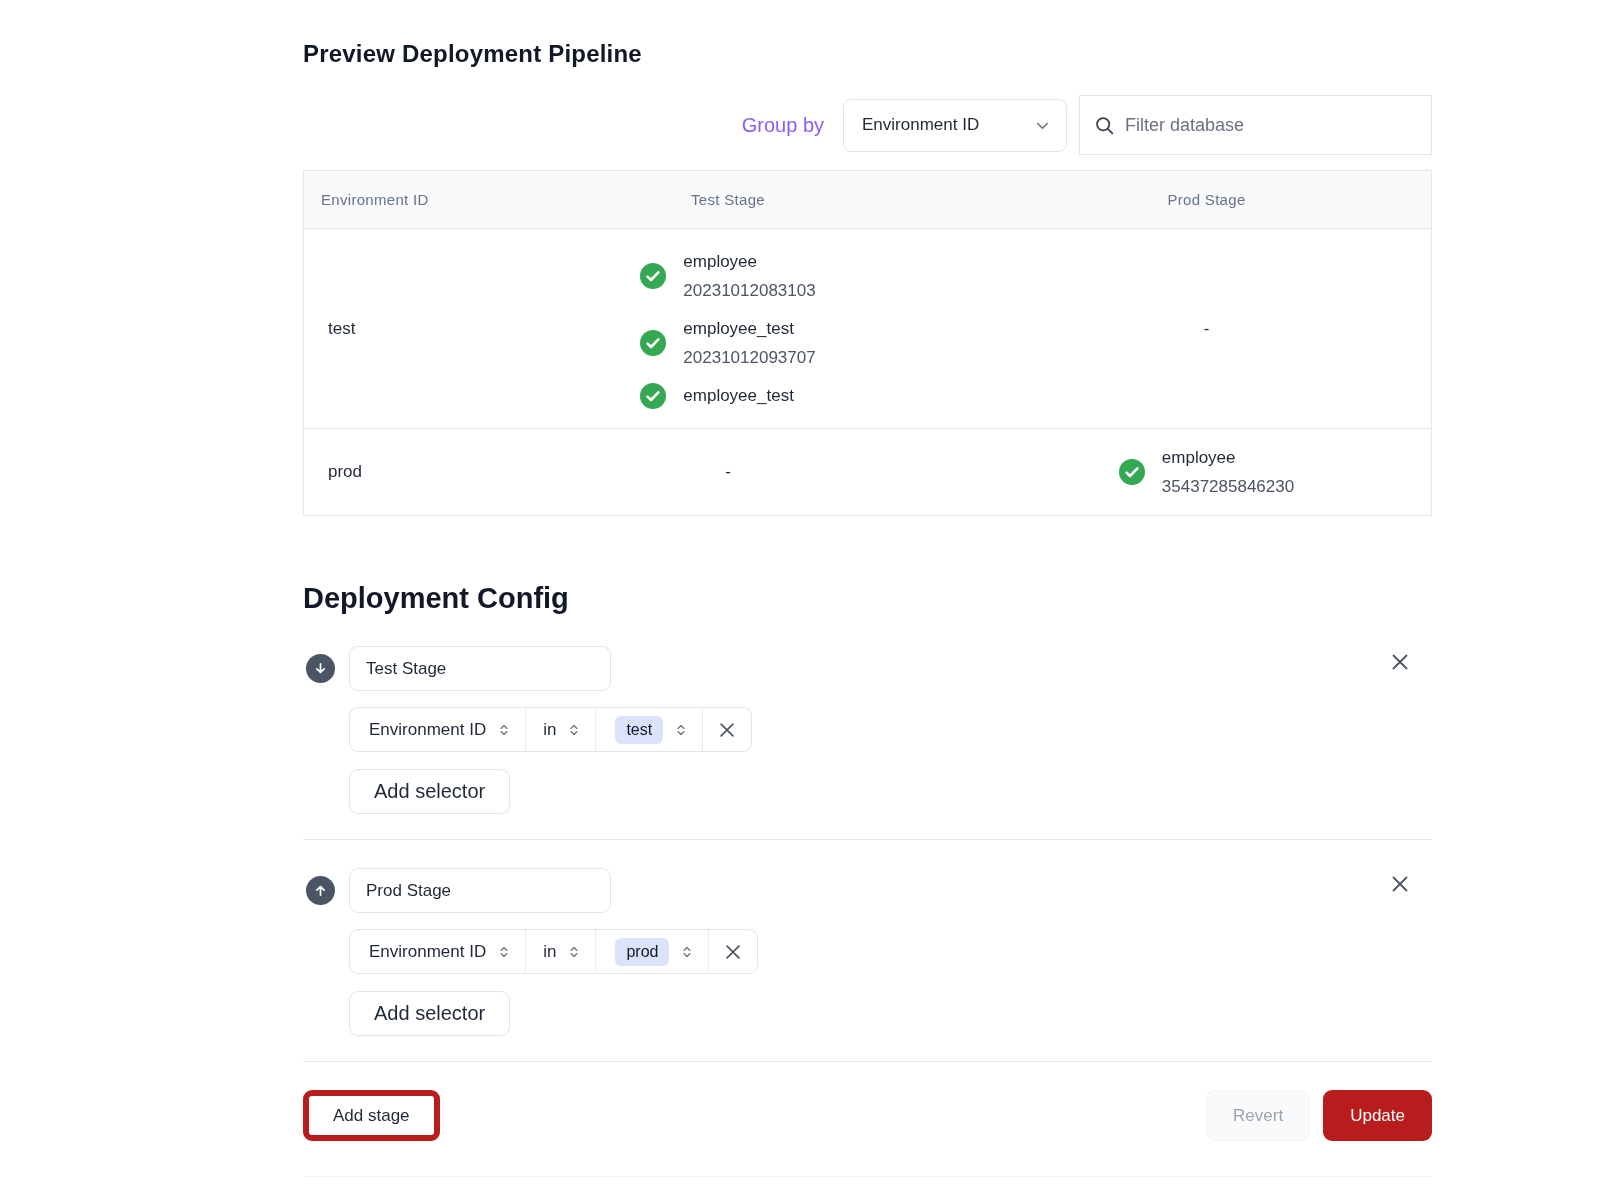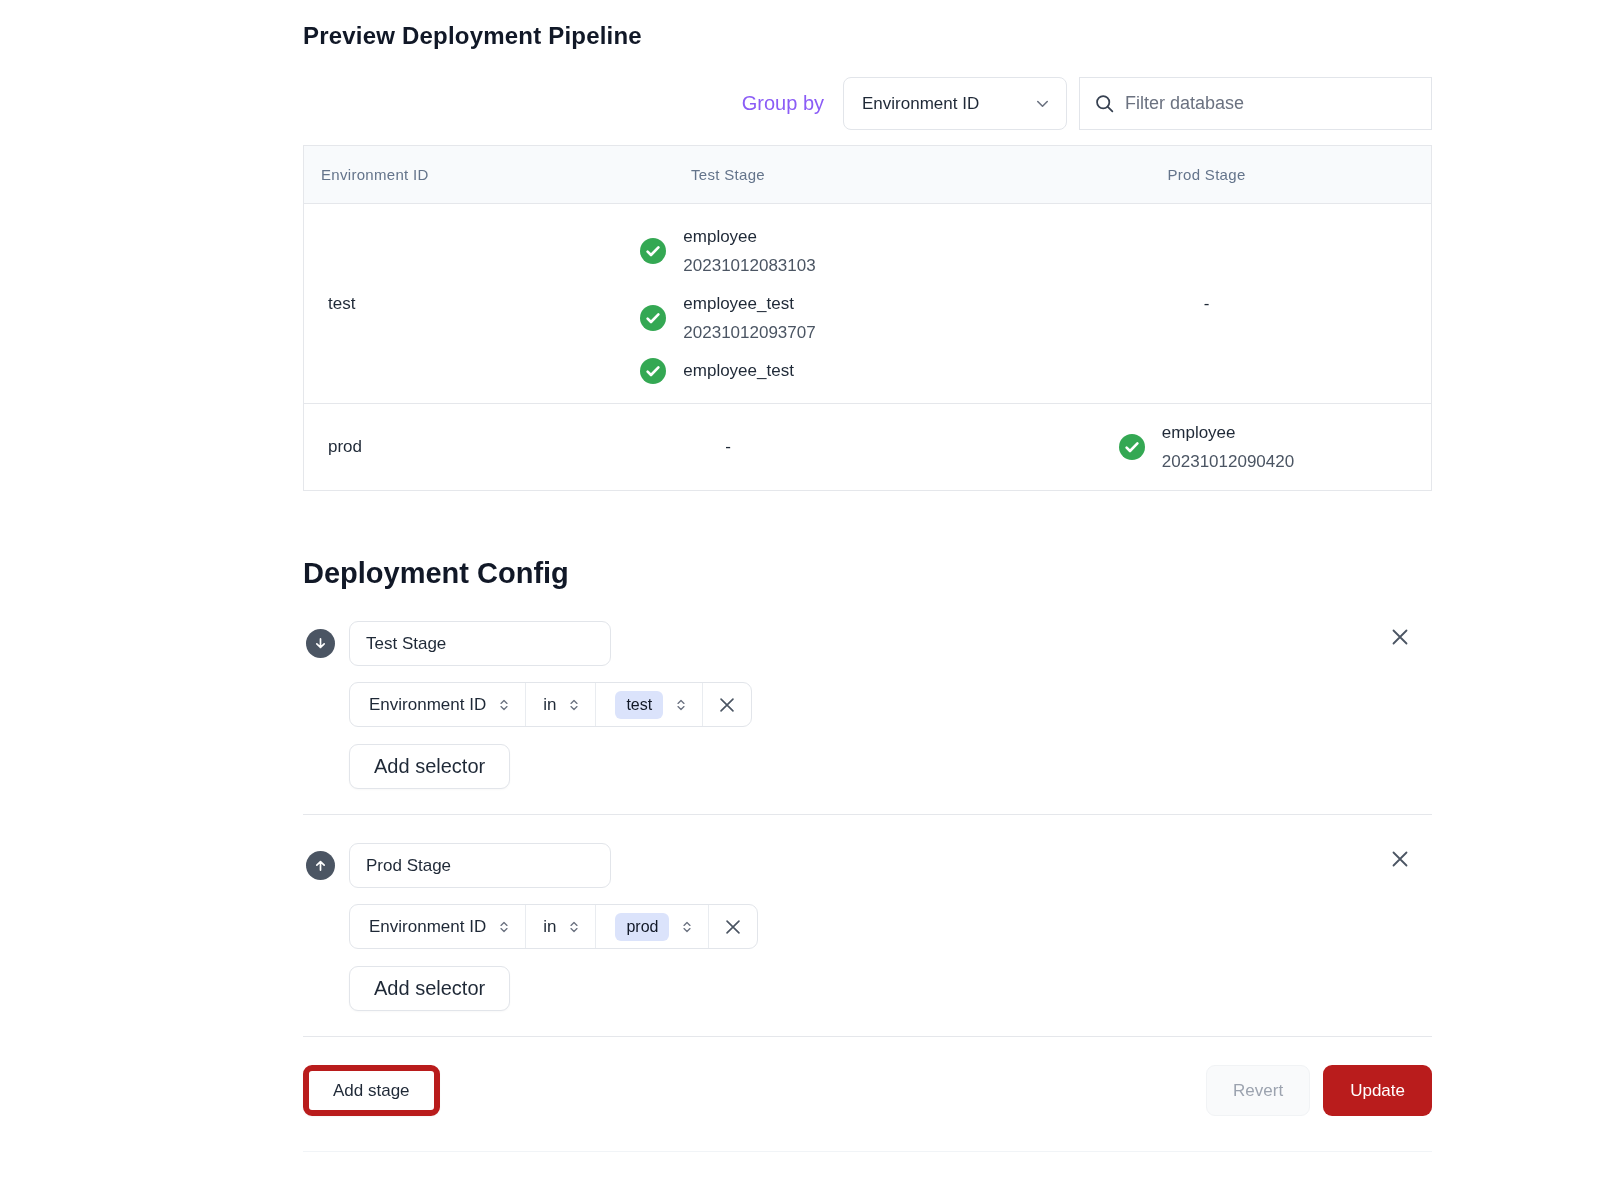--- a/index.html
+++ b/index.html
@@ -3,40 +3,40 @@
 <meta charset="utf-8">
 <style>
   * { box-sizing: border-box; margin: 0; padding: 0; }
   html, body { width: 1600px; background: #ffffff; }
   body {
     font-family: "Liberation Sans", sans-serif;
     color: #1f2937;
     height: 1200px;
     overflow: hidden;
   }
-  .container { width: 1129px; margin-left: 303px; padding-top: 22px; }
+  .container { width: 1129px; margin-left: 303px; padding-top: 40px; }
 
   
   .page-title { font-size: 24px; font-weight: 700; color: #111827; letter-spacing: .2px; }
 
   .controls-row {
     margin-top: 27px;
     display: flex; justify-content: flex-end; align-items: center;
   }
   .group-by-label { font-size: 20px; color: #8b5cf6; margin-right: 19px; }
   .select-box {
     display: flex; align-items: center; justify-content: space-between;
     width: 224px; height: 53px;
     border: 1px solid #e2e5ea; border-radius: 8px;
     padding: 0 14px 0 18px; background: #fff;
     font-size: 17px; color: #1f2937; cursor: pointer;
   }
   .search-box {
     display: flex; align-items: center;
-    width: 353px; height: 53px; margin-left: 12px;
+    width: 353px; height: 60px; margin-left: 12px;
     border: 1px solid #e2e5ea; border-radius: 0;
     padding: 0 14px; background: #fff;
   }
   .search-box input {
     border: none; outline: none; flex: 1; margin-left: 10px;
     font-size: 18px; color: #1f2937; font-family: inherit; background: transparent;
   }
   .search-box input::placeholder { color: #6b7280; }
 
   
@@ -232,21 +232,21 @@
       <div class="td center">
         <div class="db-list">
           <div class="db-item">
             <span class="icon">
               <svg width="26" height="26" viewBox="0 0 26 26">
                   <use href="#svg-check-circle"></use>
                 </svg>
             </span>
             <span class="db-text">
               <span class="db-name">employee</span>
-              <span class="db-version">20231012090420</span>
+              <span class="db-version">35437285846230</span>
             </span>
           </div>
         </div>
       </div>
     </div>
   </div>
 
   <h2 class="config-title">Deployment Config</h2>
 
   <div class="stage-block">

